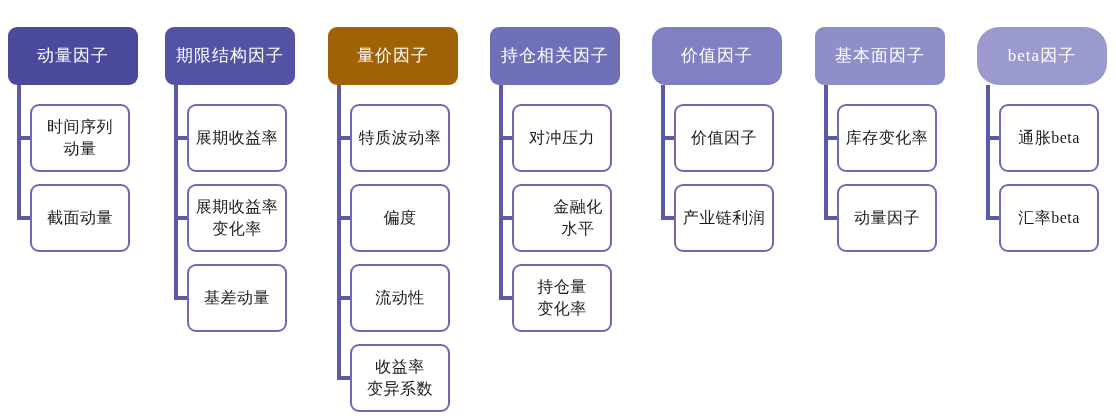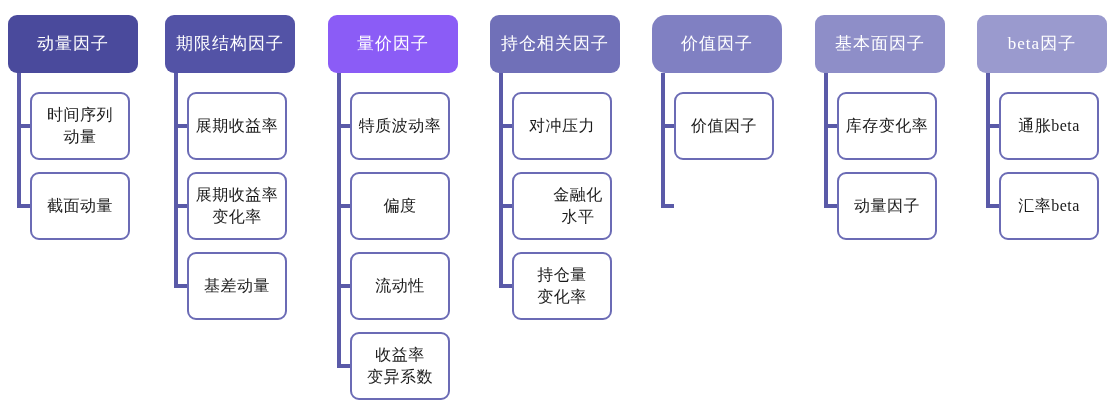--- a/index.html
+++ b/index.html
@@ -15,21 +15,21 @@
   }
 
   #chart {
     position: relative;
     width: 1116px;
     height: 420px;
   }
 
   .column {
     position: absolute;
-    top: 0;
+    top: 12px;
     width: 162px;
     height: 356px;
   }
 
   
   .cat-box {
     position: absolute;
     left: 8px;
     top: 15px;
     width: 130px;
@@ -119,21 +119,21 @@
       <div class="stub" style="top: 204px; width: 13px; background: rgb(90, 90, 168);"></div>
       <div class="child-box" style="top: 172px; border-color: rgb(107, 107, 181); background: rgb(255, 255, 255);">
         <span>展期收益率<br>变化率</span>
       </div>
       <div class="stub" style="top: 284px; width: 13px; background: rgb(90, 90, 168);"></div>
       <div class="child-box" style="top: 252px; border-color: rgb(107, 107, 181); background: rgb(255, 255, 255); text-align: right;">
         <span>基差动量</span>
       </div>
     </div>
     <div class="column" style="left: 320px;">
-      <div class="cat-box" style="background: #8b5cf6;">
+      <div class="cat-box" style="background: #a16207;">
         <span>量价因子</span>
       </div>
       <div class="trunk" style="top: 73px; height: 295px; background: rgb(90, 90, 168);"></div>
       <div class="stub" style="top: 124px; width: 13px; background: rgb(90, 90, 168);"></div>
       <div class="child-box" style="top: 92px; border-color: rgb(107, 107, 181); background: rgb(255, 255, 255);">
         <span>特质波动率</span>
       </div>
       <div class="stub" style="top: 204px; width: 13px; background: rgb(90, 90, 168);"></div>
       <div class="child-box" style="top: 172px; border-color: rgb(107, 107, 181); background: rgb(255, 255, 255);">
         <span>偏度</span>
@@ -168,37 +168,40 @@
     <div class="column" style="left: 644px;">
       <div class="cat-box" style="background: rgb(128, 128, 194); border-radius: 14px;">
         <span>价值因子</span>
       </div>
       <div class="trunk" style="top: 73px; height: 135px; background: rgb(90, 90, 168);"></div>
       <div class="stub" style="top: 124px; width: 13px; background: rgb(90, 90, 168);"></div>
       <div class="child-box" style="top: 92px; border-color: rgb(107, 107, 181); background: rgb(255, 255, 255);">
         <span>价值因子</span>
       </div>
       <div class="stub" style="top: 204px; width: 13px; background: rgb(90, 90, 168);"></div>
+      <div class="child-box" style="top: 172px; border-color: rgb(107, 107, 181); background: rgb(255, 255, 255);">
+        <span>产业链利润</span>
+      </div>
     </div>
     <div class="column" style="left: 807px;">
       <div class="cat-box" style="background: rgb(142, 142, 200);">
         <span>基本面因子</span>
       </div>
       <div class="trunk" style="top: 73px; height: 135px; background: rgb(90, 90, 168);"></div>
       <div class="stub" style="top: 124px; width: 13px; background: rgb(90, 90, 168);"></div>
       <div class="child-box" style="top: 92px; border-color: rgb(107, 107, 181); background: rgb(255, 255, 255);">
         <span>库存变化率</span>
       </div>
       <div class="stub" style="top: 204px; width: 13px; background: rgb(90, 90, 168);"></div>
       <div class="child-box" style="top: 172px; border-color: rgb(107, 107, 181); background: rgb(255, 255, 255);">
         <span>动量因子</span>
       </div>
     </div>
     <div class="column" style="left: 969px;">
-      <div class="cat-box" style="background: rgb(154, 154, 206);">
+      <div class="cat-box" style="background: rgb(154, 154, 206); border-radius: 22px;">
         <span>beta因子</span>
       </div>
       <div class="trunk" style="top: 73px; height: 135px; background: rgb(90, 90, 168);"></div>
       <div class="stub" style="top: 124px; width: 13px; background: rgb(90, 90, 168);"></div>
       <div class="child-box" style="top: 92px; border-color: rgb(107, 107, 181); background: rgb(255, 255, 255); text-align: center;">
         <span>通胀beta</span>
       </div>
       <div class="stub" style="top: 204px; width: 13px; background: rgb(90, 90, 168);"></div>
       <div class="child-box" style="top: 172px; border-color: rgb(107, 107, 181); background: rgb(255, 255, 255);">
         <span>汇率beta</span>

